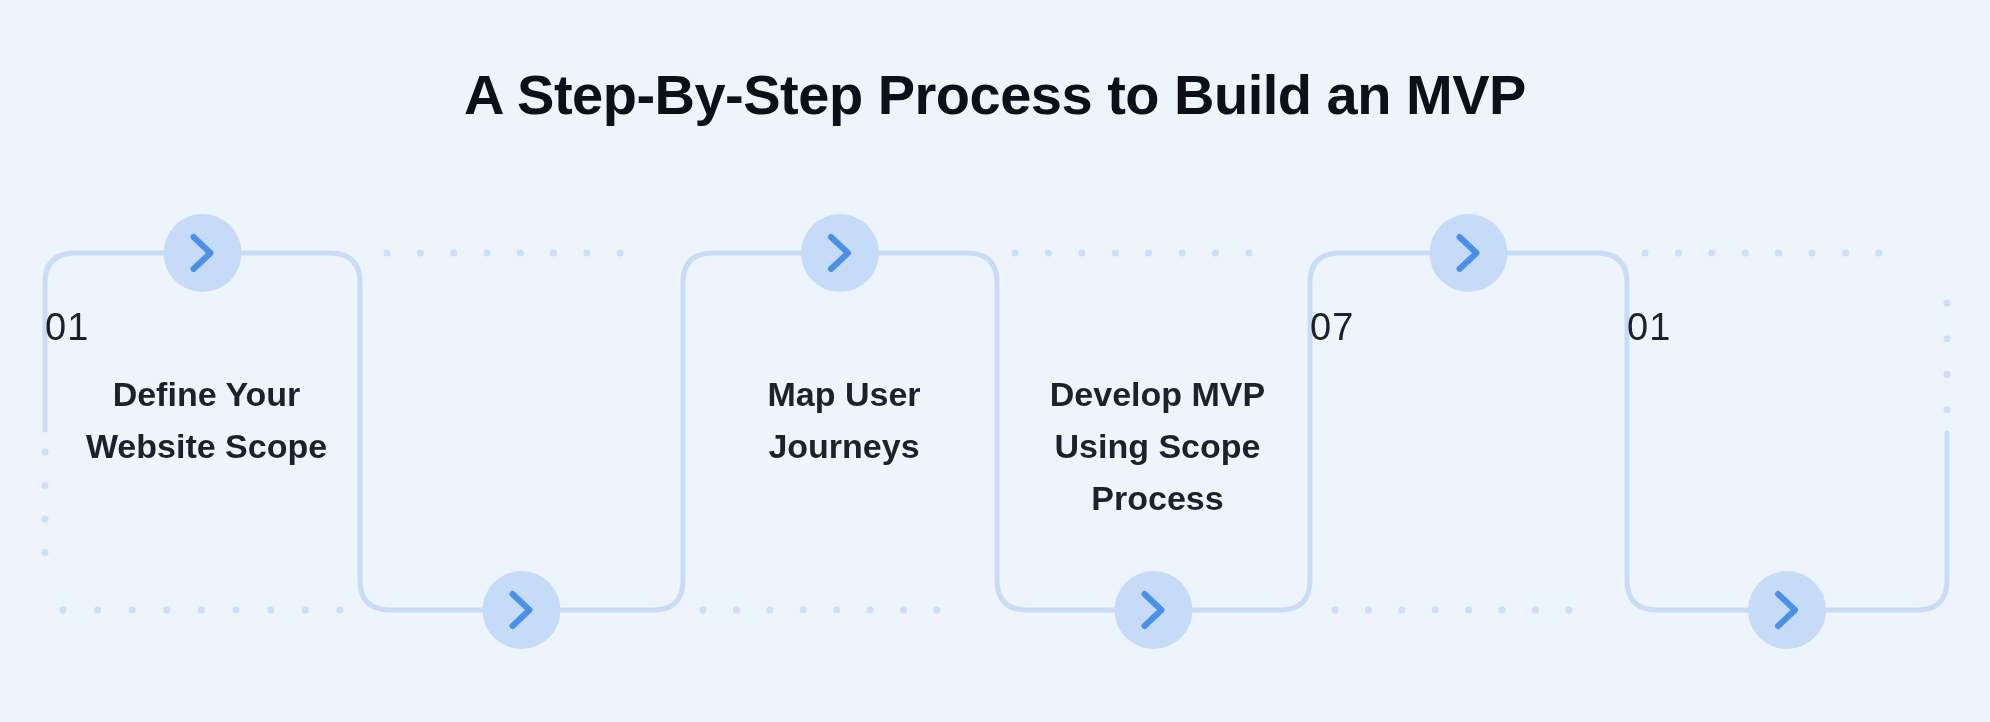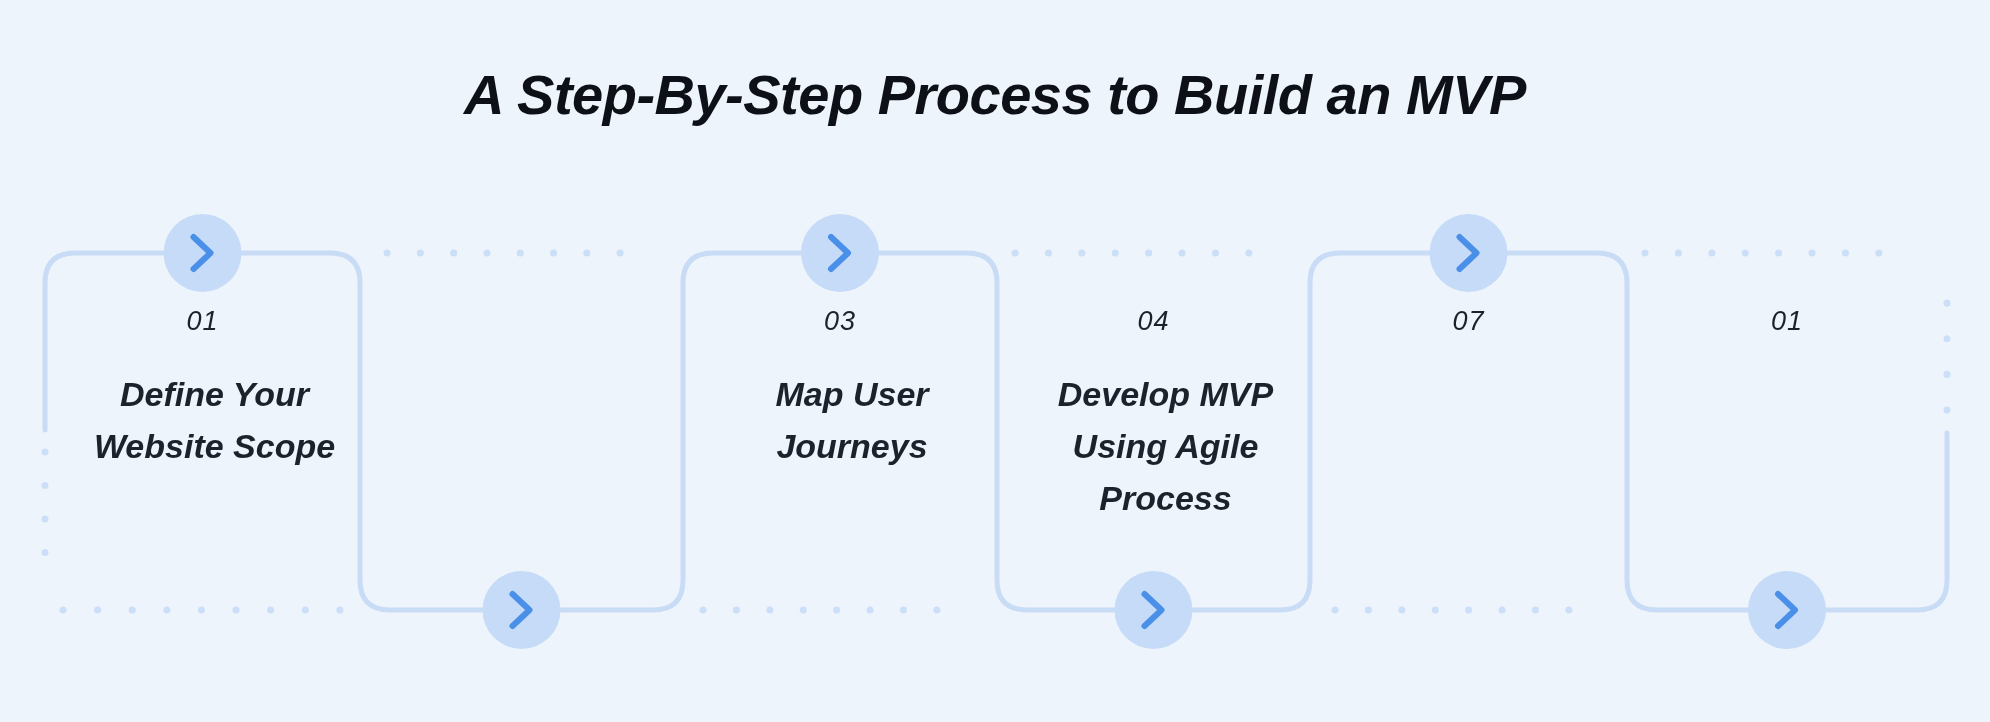--- a/index.html
+++ b/index.html
@@ -12,46 +12,45 @@
     --steptext:#1C222C;
   }
   *{margin:0;padding:0;box-sizing:border-box;}
   html,body{width:1990px;height:722px;}
   body{
     background:var(--bg);
     font-family:"Liberation Sans","DejaVu Sans",sans-serif;
     position:relative;
     overflow:hidden;
   }
-  .canvas{position:absolute;inset:0;width:1990px;height:512px;font-style:italic;}
+  .canvas{position:absolute;inset:0;width:1990px;height:512px;}
   .main-title{
     position:absolute;
     top:62px;left:0;width:1990px;
     text-align:center;
     font-size:56px;
     font-weight:700;
     letter-spacing:-0.5px;
     color:var(--heading);
   }
   svg.flow{position:absolute;top:0;left:0;width:1990px;height:722px;}
   .solid-path{stroke:var(--line);stroke-width:5;fill:none;stroke-linecap:round;}
   .dotted-path{stroke:var(--dot);stroke-width:7;fill:none;stroke-linecap:round;}
   .connector-circle{fill:var(--circle);}
   .chevron{stroke:var(--chevron);stroke-width:6;fill:none;stroke-linecap:round;stroke-linejoin:round;}
   .step-card{position:absolute;top:253px;height:357px;}
   .step-number{
     position:absolute;top:53px;left:0;width:100%;
-    text-align:center;
-    font-size:27px;
+    font-size:38px;
     font-weight:400;
     letter-spacing:1px;
     color:var(--steptext);
   }
   .step-title{
-    position:absolute;top:115px;left:12px;width:100%;
+    position:absolute;top:115px;left:4px;width:100%;
     text-align:center;
     font-size:34px;
     font-weight:700;
     line-height:52px;
     color:var(--steptext);
     white-space:pre-line;
   }
 </style>
 </head>
 <body>
@@ -101,28 +100,26 @@
       <path class="chevron" d="M 1778 594 L 1795 610 L 1778 626"></path>
     </g>
   </svg>
 
   <div class="step-card" style="left:45px;width:315px;">
     <div class="step-number">01</div>
     <div class="step-title">Define Your
 Website Scope</div>
   </div>
   <div class="step-card" style="left:683px;width:314px;">
-    <div class="step-number">03</div>
     <div class="step-title">Map User
 Journeys</div>
   </div>
   <div class="step-card" style="left:997px;width:313px;">
-    <div class="step-number">04</div>
     <div class="step-title">Develop MVP
-Using Agile
+Using Scope
 Process</div>
   </div>
   <div class="step-card" style="left:1310px;width:317px;">
     <div class="step-number">07</div>
   </div>
   <div class="step-card" style="left:1627px;width:320px;">
     <div class="step-number">01</div>
   </div>
 
 </div>

